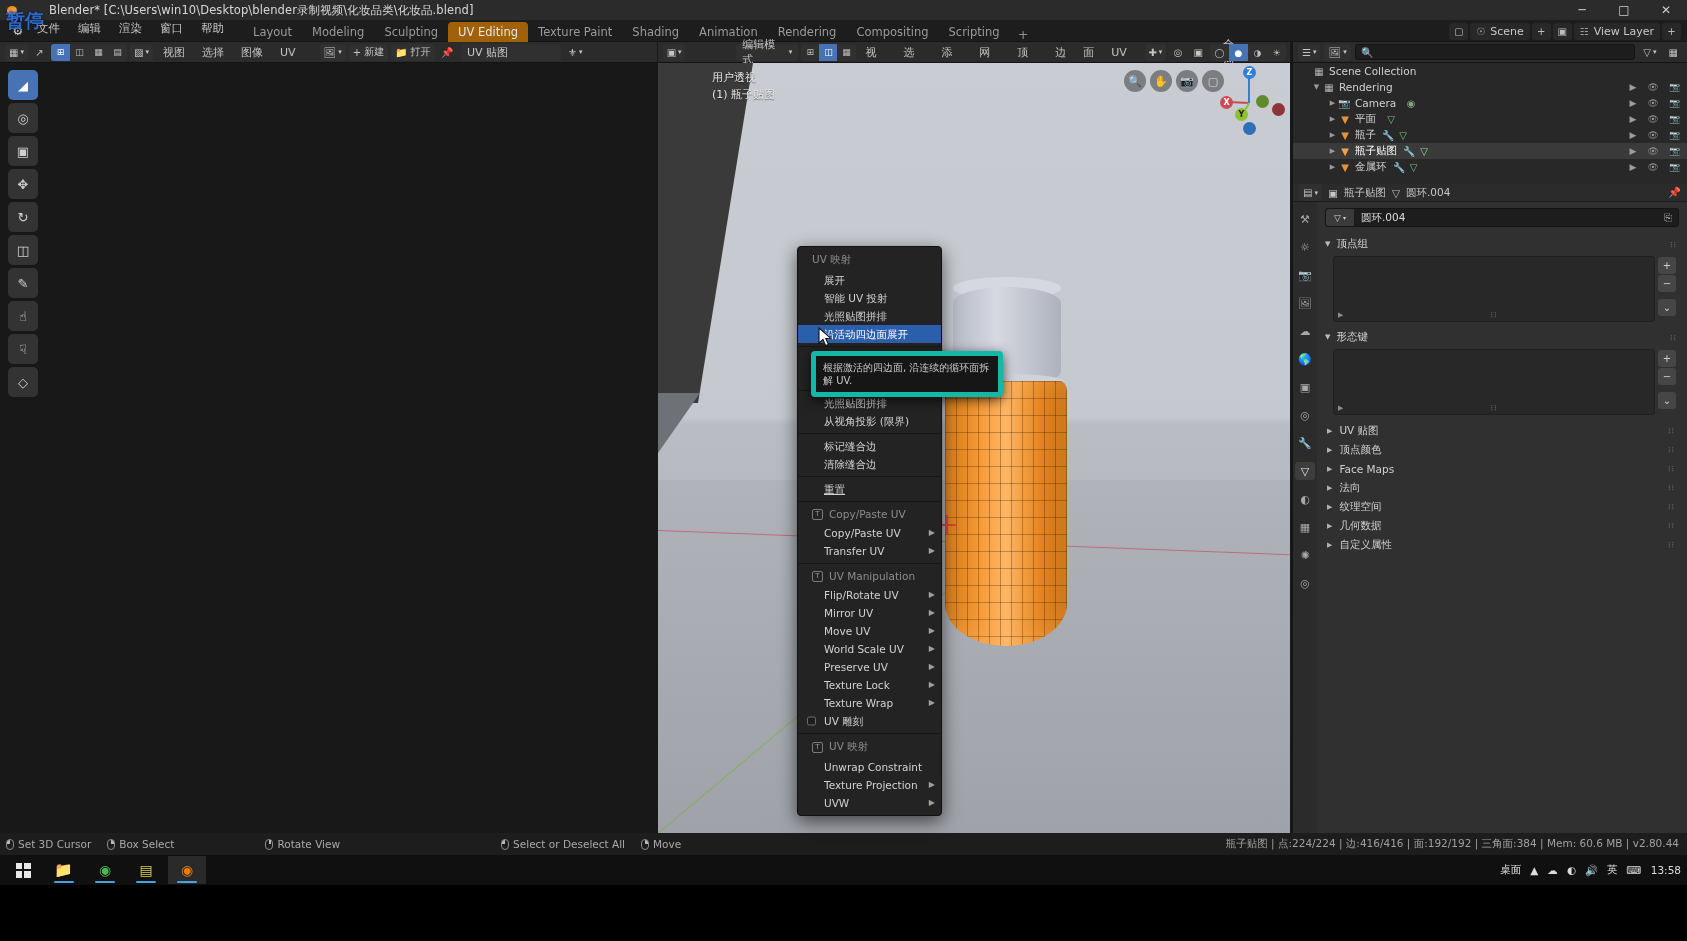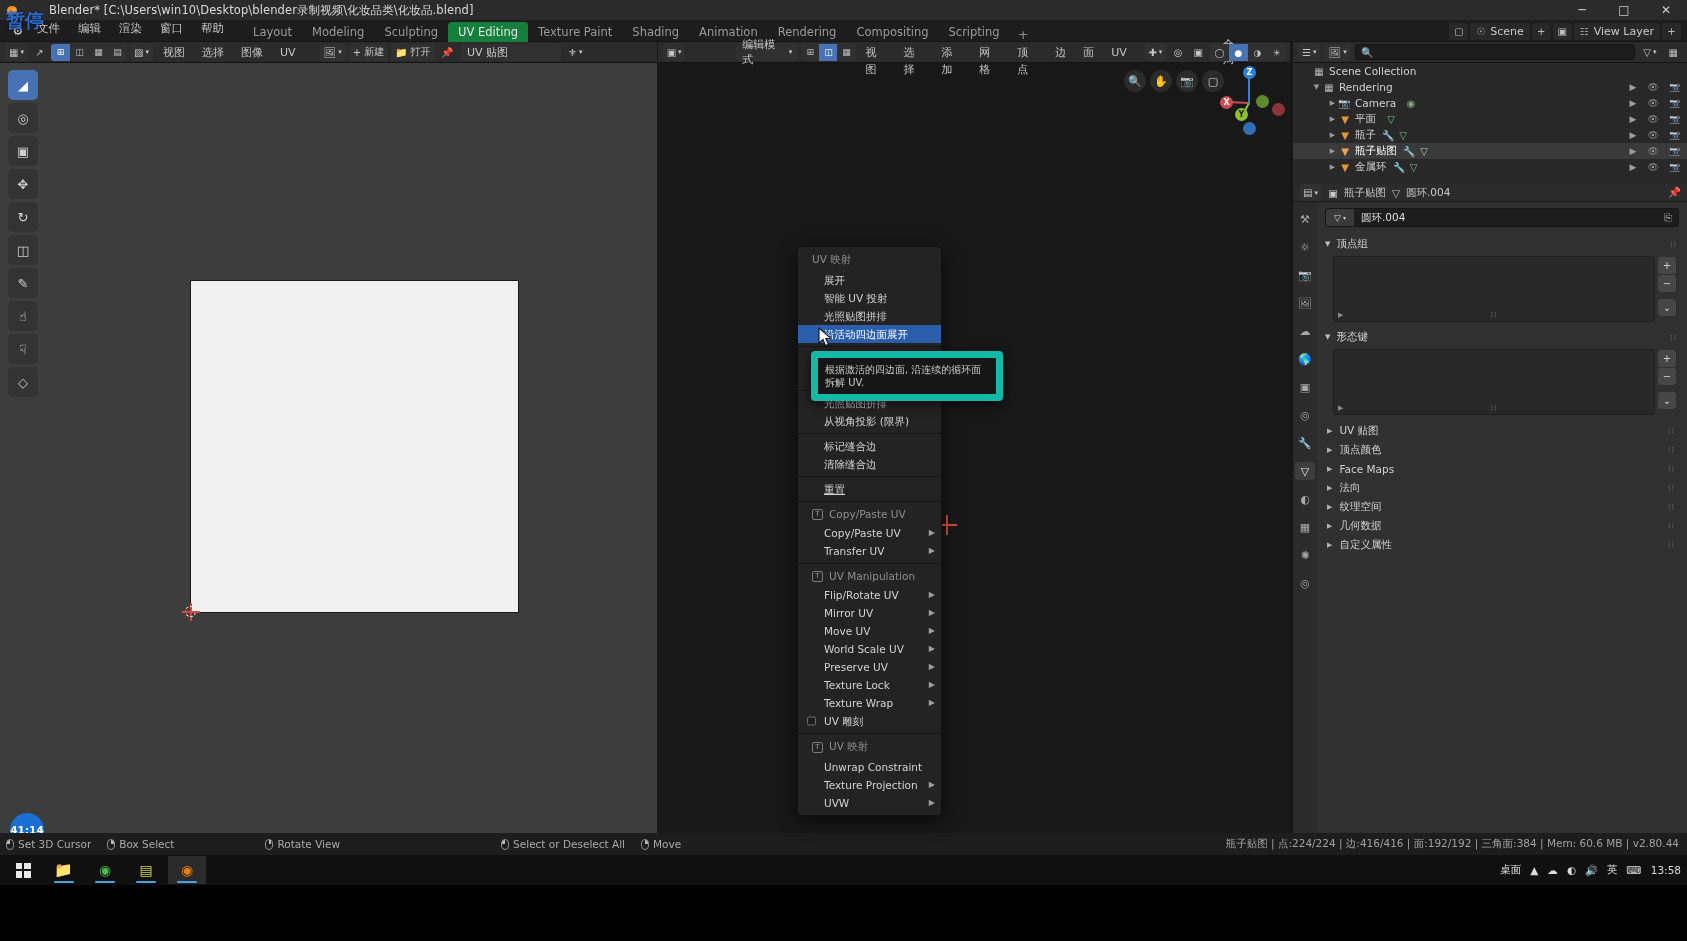--- a/index.html
+++ b/index.html
@@ -50,21 +50,21 @@
   .topbar .blicon {
     width: 20px; height: 22px; display: flex; align-items: center; justify-content: center;
     margin-left: 8px; color: #d7d7d7; font-size: 12px;
   }
   .menu-item { padding: 0 9px; height: 27px; line-height: 22px; cursor: default; }
   .ws-tabs { display: flex; align-items: flex-end; height: 22px; margin-left: 10px; }
   .ws-tab {
     padding: 0 10px; height: 20px; line-height: 20px; color: #9a9a9a;
     font-size: 11.5px; border-radius: 4px 4px 0 0;
   }
-  .ws-tab.active { background: #15803d; color: #e6e6e6; }
+  .ws-tab.active { background: #a16207; color: #e6e6e6; }
   .ws-plus { padding: 0 8px; color: #8d8d8d; font-size: 13px; }
   .topbar-right {
     position: absolute; right: 0; top: 0; height: 22px; display: flex;
     align-items: center; gap: 2px; padding-right: 6px;
   }
   .scene-field {
     display: flex; align-items: center; height: 17px; background: #282828;
     border-radius: 3px; padding: 0 6px; font-size: 11px; color: #c8c8c8;
   }
   .scene-field .ic { margin-right: 5px; opacity: .75; font-size: 10px; }
@@ -275,21 +275,21 @@
     position: absolute; left: 9px; top: 50%; transform: translateY(-50%);
     width: 9px; height: 9px; border: 1px solid #6e6e6e; border-radius: 2px;
     background: #1d1d1d;
   }
   .ctx-sep { height: 1px; background: #161616; margin: 3px 0; }
   .ctx-u { text-decoration: underline; text-decoration-thickness: 1px; }
 
   
   .tooltip {
     position: absolute; left: 811px; top: 351px; width: 192px;
-    background: #161616; border: 7px solid #14b8a6; border-radius: 4px;
+    background: #161616; border: 5px solid #14b8a6; border-radius: 4px;
     color: #c9c9c9; font-size: 10px; padding: 5px 7px; z-index: 45;
     box-shadow: 0 3px 12px rgba(0,0,0,.7); line-height: 13px;
   }
   .mouse-ptr {
     position: absolute; left: 818px; top: 327px; z-index: 50;
     width: 14px; height: 20px; pointer-events: none;
   }
 
   
   .outliner {
@@ -527,27 +527,20 @@
       <span style="margin-right:3px;">📁</span>
       <span>打开</span>
     </span>
     <span class="hbtn flat">📌</span>
     <span class="img-field">
       <span>UV 贴图</span>
     </span>
     <span class="hbtn flat">⚜<span style="font-size:7px;margin-left:2px;">▾</span></span>
   </div>
 
-  <div class="uv-canvas">
-    <div class="uv-image"></div>
-    <div class="uv-cursor">
-      <span class="uv-cursor-dot"></span>
-    </div>
-    <div class="rec-badge">41:14</div>
-  </div>
 
   <div class="uv-tools">
     <div class="tool active">◢</div>
     <div class="tool">◎</div>
     <div class="tool">▣</div>
     <div class="tool">✥</div>
     <div class="tool">↻</div>
     <div class="tool">◫</div>
     <div class="tool">✎</div>
     <div class="tool">☝</div>
@@ -585,20 +578,37 @@
       <span class="hbtn flat">▣</span>
       <span class="seg">
         <div>◯</div>
         <div class="on">●</div>
         <div>◑</div>
         <div>☀</div>
       </span>
     </div>
   </div>
 
+  <div class="viewport">
+    <div class="vp-wall"></div>
+    <div class="vp-floor"></div>
+    <div class="vp-dark-wedge"></div>
+    <div class="vp-dark-wedge2"></div>
+    <div class="axis-red"></div>
+    <div class="axis-green"></div>
+    <div class="bottle-cap-top"></div>
+    <div class="bottle-cap"></div>
+    <div class="bottle-neck-ring"></div>
+    <div class="bottle-body"></div>
+    <div class="bottle-wire"></div>
+    <div class="vp-text">
+      <div>用户透视</div>
+      <div>(1) 瓶子贴图</div>
+    </div>
+  </div>
   <div class="cursor-3d"></div>
 
   <div class="vp-btns">
     <div class="vp-btn">🔍</div>
     <div class="vp-btn">✋</div>
     <div class="vp-btn">📷</div>
     <div class="vp-btn">▢</div>
   </div>
   <div class="nav-gizmo">
     <div class="nav-line" style="left:29px;top:32px;width:26px;background:#cd4b50;transform:rotate(183deg);"></div>

